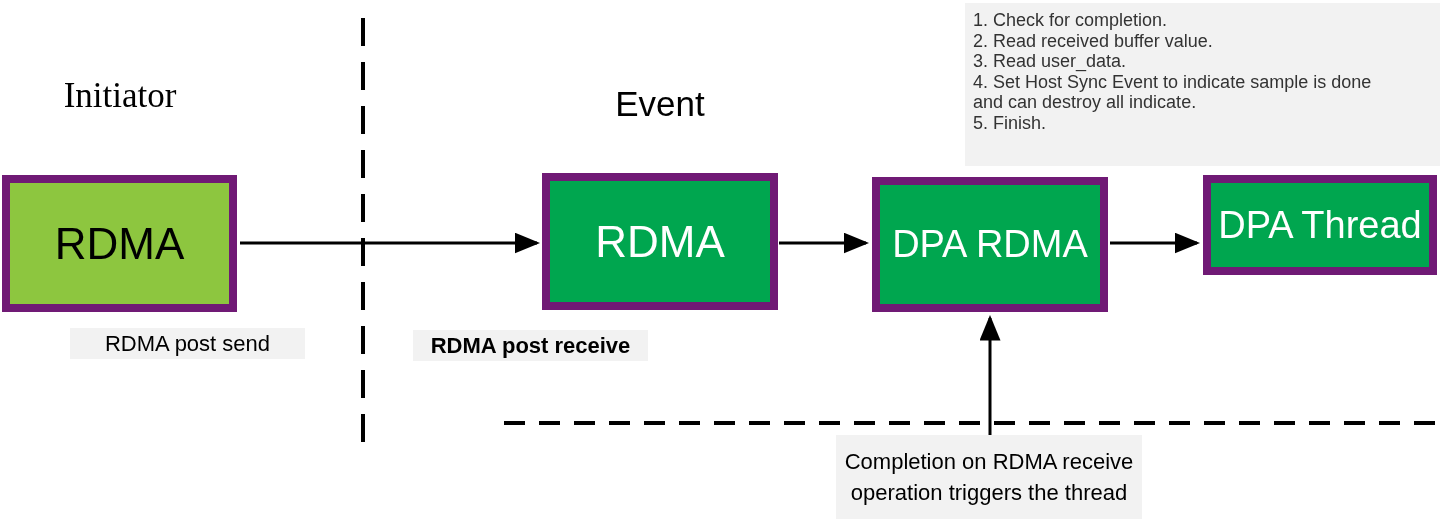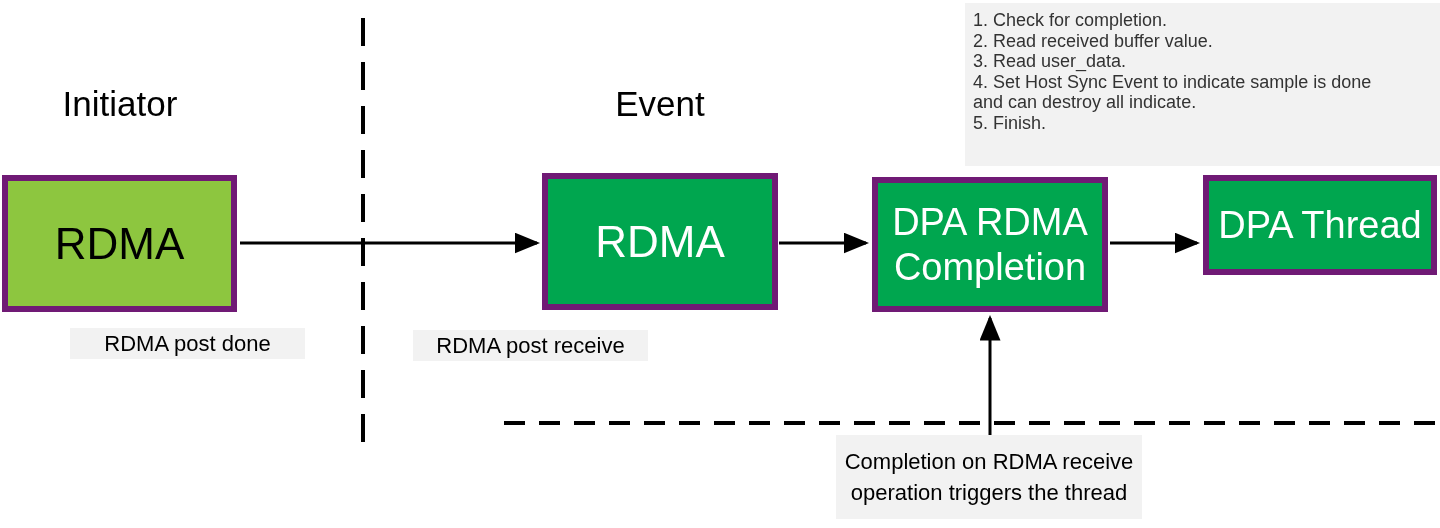--- a/index.html
+++ b/index.html
@@ -22,47 +22,47 @@
     position:absolute;left:0;top:0;width:1440px;height:528px;
     pointer-events:none;
   }
   .heading{
     position:absolute;
     font-size:35px;
     color:#000;
     text-align:center;
     white-space:nowrap;
   }
-  .heading.initiator{left:0;width:240px;top:84px;}
+  .heading.initiator{left:0;width:240px;top:76px;font-family:Liberation Serif, serif;}
   .heading.target{left:540px;width:240px;top:84px;}
   .box{
     position:absolute;
     box-sizing:border-box;
-    border:6px solid #701a75;
+    border:8px solid #701a75;
     display:flex;
     flex-direction:column;
     align-items:center;
     justify-content:center;
     text-align:center;
   }
   .box.light{background:var(--light-green);color:#000;}
   .box.dark{background:var(--green);color:#fff;}
   .box.a{left:2px;top:175px;width:235px;height:137px;font-size:44px;}
   .box.b{left:542px;top:173px;width:236px;height:137px;font-size:44px;}
   .box.c{left:872px;top:177px;width:236px;height:135px;font-size:38px;line-height:45px;}
   .box.d{left:1203px;top:175px;width:234px;height:100px;font-size:38px;}
   .tag{
     position:absolute;
     background:var(--label-bg);
     color:#000;
     font-size:22px;
     text-align:center;
   }
   .tag.send{left:70px;top:328px;width:235px;height:31px;line-height:31px;}
-  .tag.receive{left:413px;top:330px;width:235px;height:31px;line-height:31px;}
+  .tag.receive{left:413px;top:330px;width:235px;height:31px;line-height:31px;font-weight:bold;}
   .tag.trigger{left:836px;top:435px;width:306px;height:84px;line-height:31px;padding-top:11px;box-sizing:border-box;}
   .note{
     position:absolute;
     left:965px;top:3px;width:475px;height:163px;
     box-sizing:border-box;
     background:var(--note-bg);
     color:var(--note-text);
     font-size:18px;
     line-height:20.5px;
     padding:7px 4px 0 8px;
@@ -93,28 +93,27 @@
   <div class="box light a">
     <span>RDMA</span>
   </div>
 
   <div class="box dark b">
     <span>RDMA</span>
   </div>
 
   <div class="box dark c">
     <span>DPA RDMA</span>
-    <span>Completion</span>
   </div>
 
   <div class="box dark d">
     <span>DPA Thread</span>
   </div>
 
-  <div class="tag send">RDMA post done</div>
+  <div class="tag send">RDMA post send</div>
 
   <div class="tag receive">RDMA post receive</div>
 
   <div class="tag trigger">
     <div>Completion on RDMA receive</div>
     <div>operation triggers the thread</div>
   </div>
 
   <div class="note">
     <div>1. Check for completion.</div>

